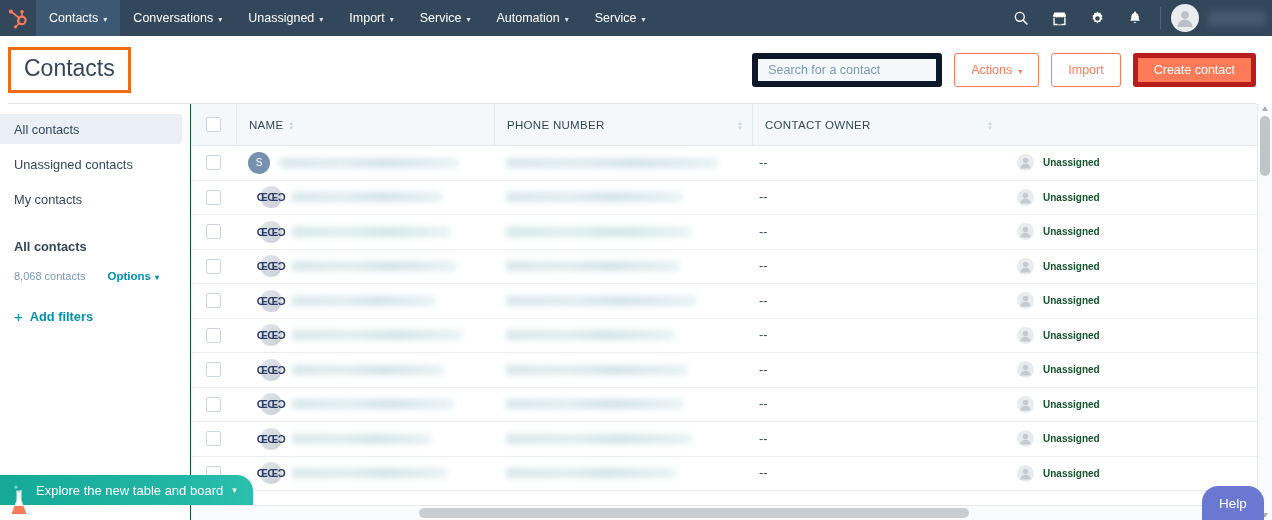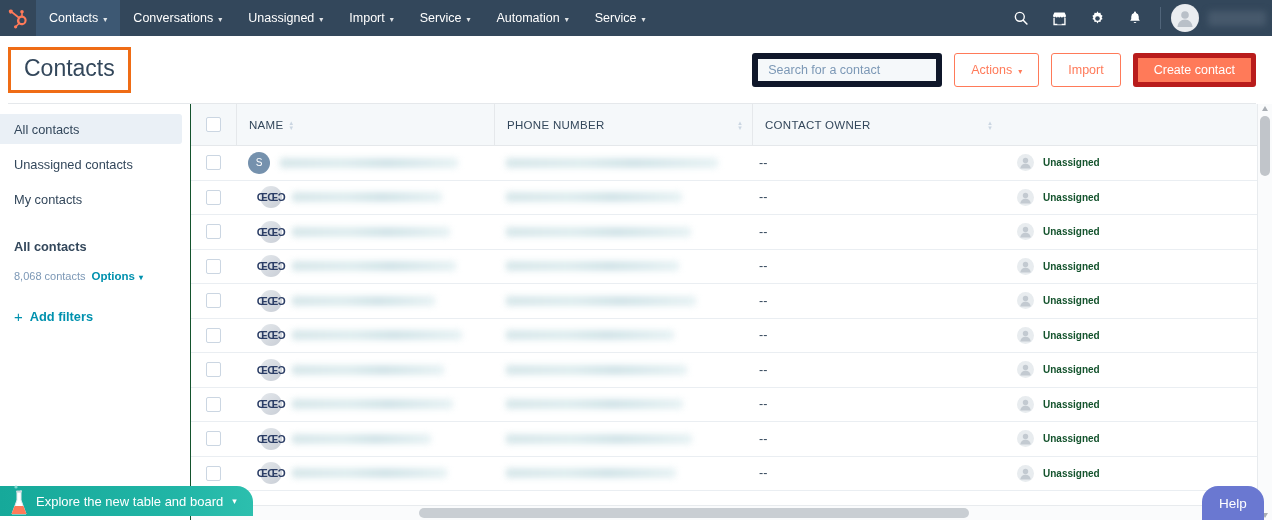--- a/index.html
+++ b/index.html
@@ -186,21 +186,21 @@
     margin-top: 25px;
   }
   .side-group-title {
     font-size: 12.8px;
     color: #33475b;
     font-weight: bold;
     margin-bottom: 4px;
   }
   .side-group-meta {
     display: flex; align-items: center;
-    gap: 6px;
+    gap: 22px;
     margin-top: 16px;
   }
   .side-count { font-size: 11px; color: #7c98b6; }
   .side-options {
     font-size: 11.5px; color: #0091ae;
     font-weight: bold; cursor: pointer;
   }
   .side-options .caret { font-size: 8px; margin-left: 4px; }
   .add-filter {
     margin-top: 26px;
@@ -368,21 +368,21 @@
     position: absolute;
     top: 2px; left: 228px;
     height: 10px; width: 550px;
     background: #c9ced3;
     border-radius: 6px;
   }
 
   
   .explore-pill {
     position: absolute;
-    left: 0; bottom: 4px;
+    left: 0; bottom: 15px;
     height: 30px;
     background: linear-gradient(90deg,#16a99a 0%,#21b5a6 70%,#2cbfae 100%);
     border-radius: 0 16px 0 0;
     display: flex; align-items: center;
     padding: 0 16px 0 36px;
     color: #fff;
     font-size: 13px;
     z-index: 40;
     cursor: pointer;
   }

